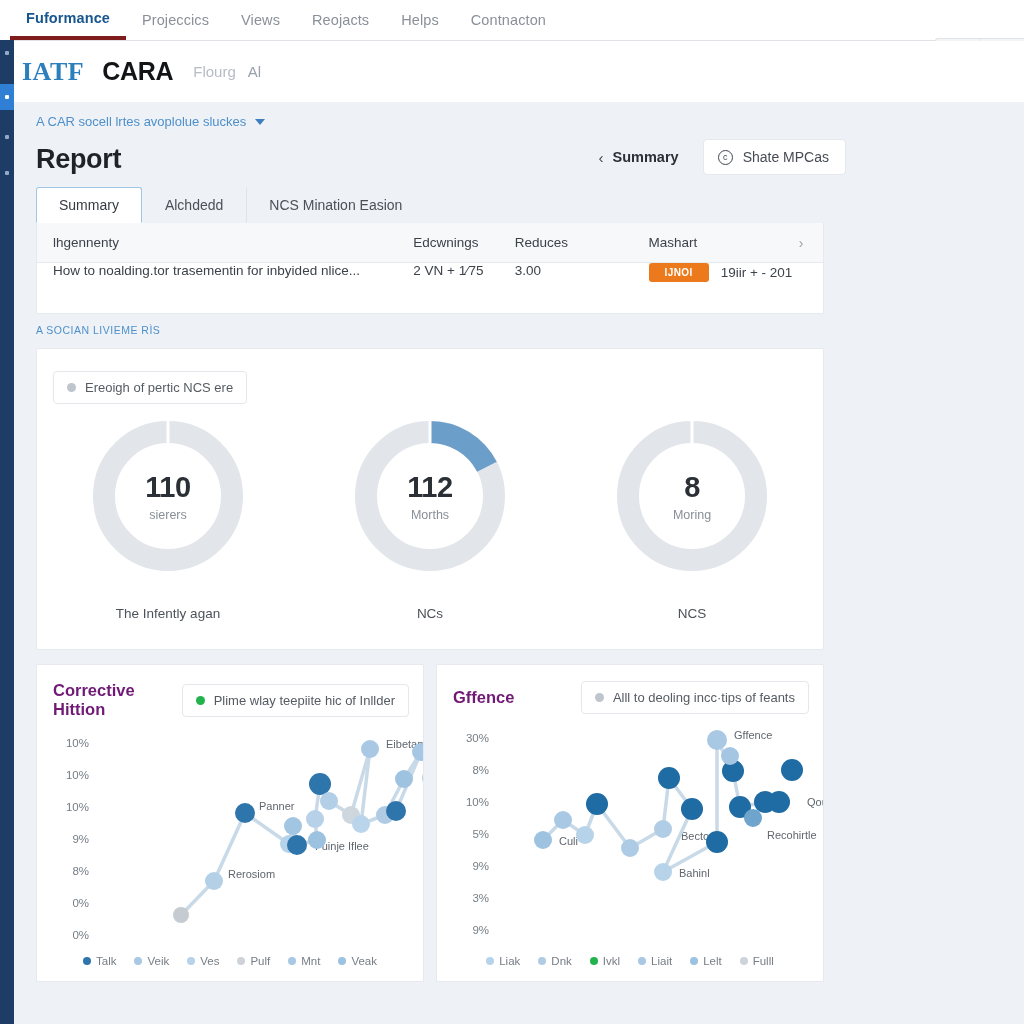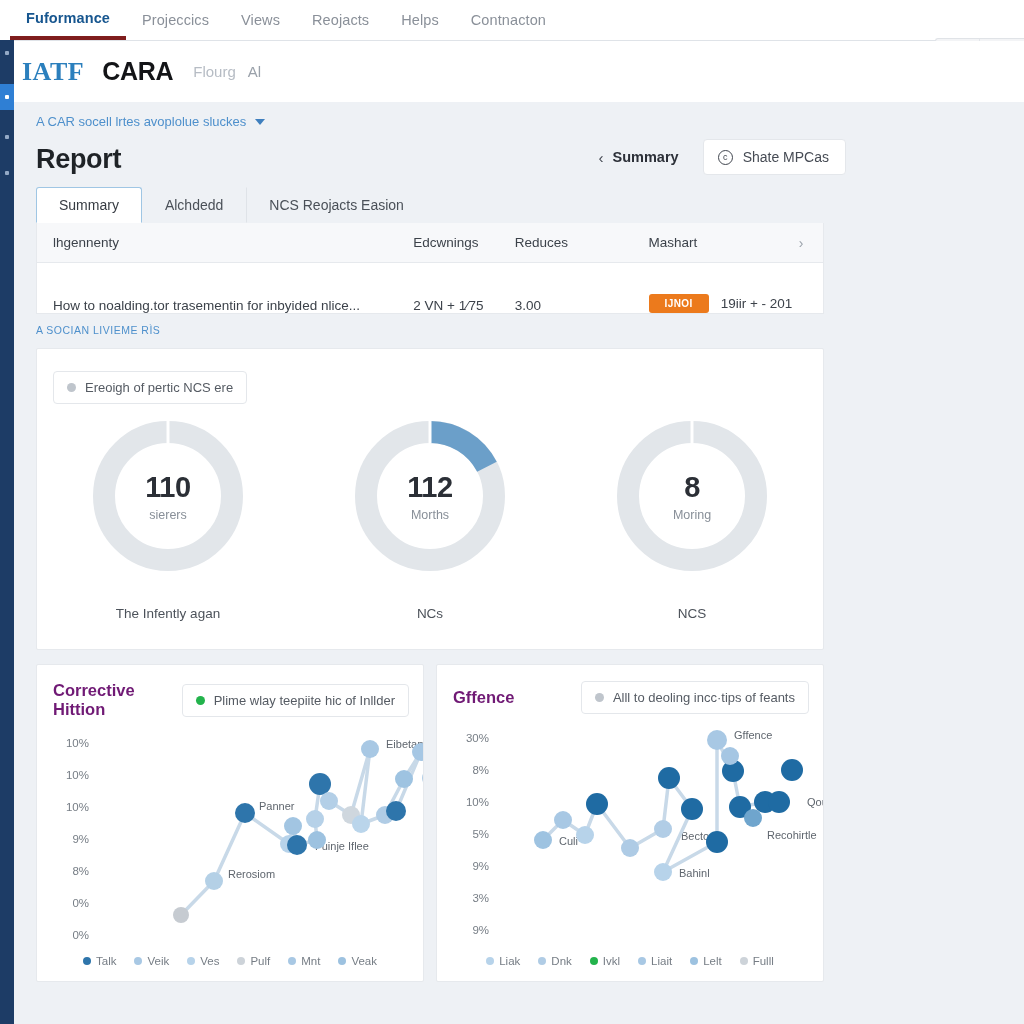--- a/index.html
+++ b/index.html
@@ -133,21 +133,21 @@
   .table-card {
     margin: 0 22px; background: #ffffff;
     border: 1px solid #e6e9ed; border-top: none;
   }
   .thead {
     display: flex; align-items: center; background: #f7f8fa;
     height: 40px; border-bottom: 1px solid #e6e9ed;
     font-size: 13.5px; color: #3c424a;
   }
   .tbody-row {
-    display: flex; align-items: flex-end; height: 50px;
+    display: flex; align-items: flex-start; height: 50px;
     font-size: 13.5px; color: #3c424a; background: #ffffff;
   }
   .c1 { width: 460px; padding-left: 16px; }
   .c2 { width: 125px; }
   .c3 { width: 165px; }
   .c4 { width: 185px; display: flex; align-items: center; gap: 12px; }
   .c5 { width: 30px; color: #9aa1aa; font-size: 14px; }
   .badge {
     display: inline-block; background: #ec7a1c; color: #ffffff;
     font-size: 10px; font-weight: bold; letter-spacing: .4px;
@@ -293,21 +293,21 @@
         <div class="share-btn">
           <span class="share-ring">c</span>
           <span>Shate MPCas</span>
         </div>
       </div>
     </div>
 
     <div class="rtabs">
       <div class="rtab active"><span>Summary</span></div>
       <div class="rtab plain"><span>Alchdedd</span></div>
-      <div class="rtab plain divider-before"><span>NCS Reojacts Easion</span></div>
+      <div class="rtab plain divider-before"><span>NCS Mination Easion</span></div>
     </div>
 
     <div class="table-card">
       <div class="thead">
         <div class="c1">lhgennenty</div>
         <div class="c2">Edcwnings</div>
         <div class="c3">Reduces</div>
         <div class="c4">Mashart</div>
         <div class="c5">›</div>
       </div>

